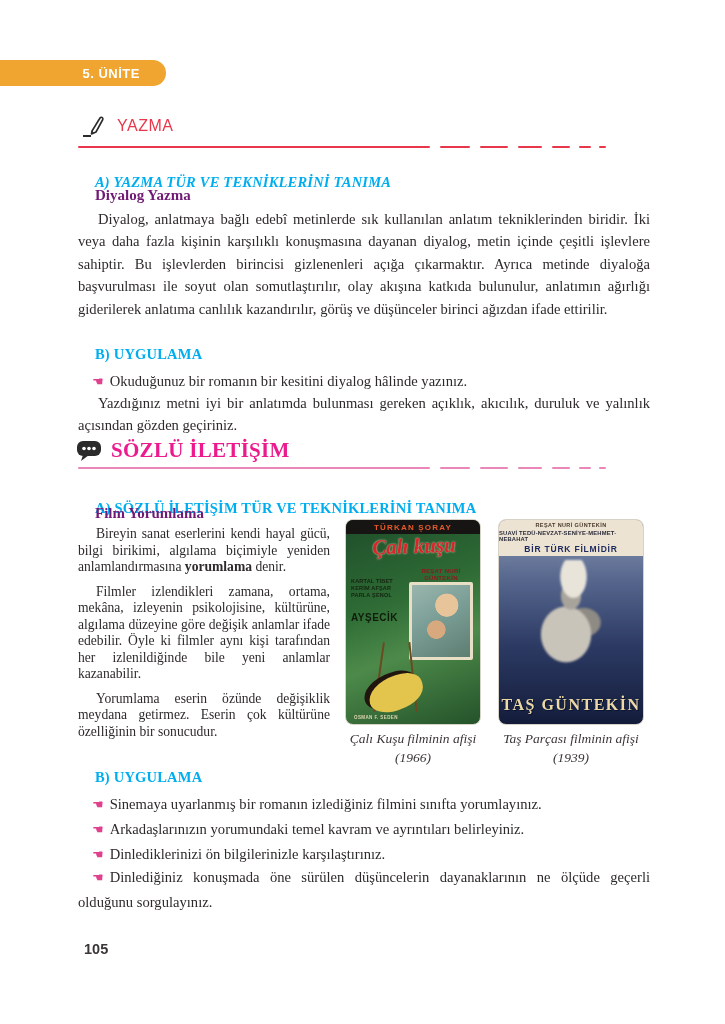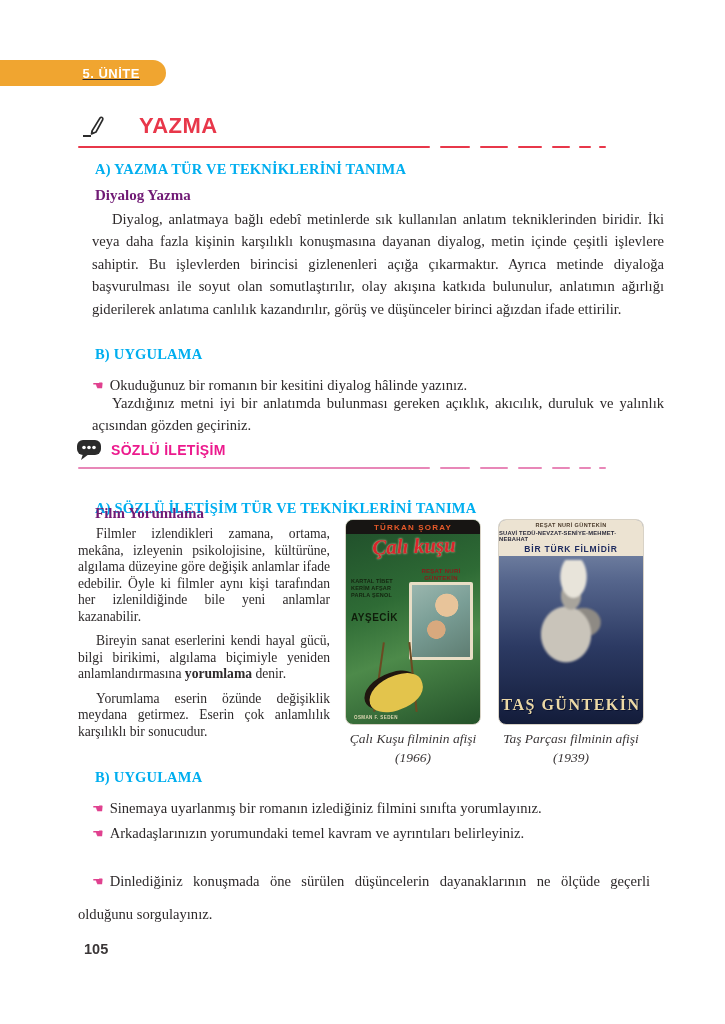--- a/index.html
+++ b/index.html
@@ -6,59 +6,58 @@
   #page{
     position:relative;width:725px;height:1024px;background:#ffffff;
     font-family:"Liberation Serif",serif;color:#2e2a2b;overflow:hidden;
   }
   
   .unit-badge{
     position:absolute;left:0;top:60px;width:166px;height:26px;
     background:#f0a530;border-radius:0 13px 13px 0;
     display:flex;align-items:center;justify-content:flex-end;padding-right:26px;
     box-sizing:border-box;
-    text-decoration:underline;
   }
   .unit-badge span{
     font-family:"Liberation Sans",sans-serif;font-weight:bold;font-size:13px;
     color:#ffffff;letter-spacing:.5px;
   }
   
   .sec-header{position:absolute;display:flex;align-items:center;gap:9px;}
   .sec-title-red{
-    font-family:"Liberation Sans",sans-serif;font-weight:bold;font-size:22px;
-    color:#e8374a;letter-spacing:.5px;margin-left:22px;
+    font-family:"Liberation Sans",sans-serif;font-weight:normal;font-size:16px;
+    color:#e8374a;letter-spacing:.5px;
   }
   .sec-title-pink{
-    font-family:Liberation Sans, sans-serif;font-weight:bold;font-size:14px;
+    font-family:Liberation Serif, serif;font-weight:bold;font-size:21px;
     color:#ec1a8d;letter-spacing:.3px;
   }
   .rule{position:absolute;left:78px;display:flex;align-items:center;}
   .rule i{display:block;height:2px;border-radius:1px;}
   .rule .solid{width:352px;}
   .rule .d1{width:30px;margin-left:10px;}
   .rule .d2{width:28px;margin-left:10px;}
   .rule .d3{width:24px;margin-left:10px;}
   .rule .d4{width:18px;margin-left:10px;}
   .rule .d5{width:12px;margin-left:9px;}
   .rule .d6{width:7px;margin-left:8px;}
   .rule-red i{background:#e8374a;}
   .rule-pink i{background:#e887b8;}
   
   .h-cyan{
     position:absolute;left:95px;font-weight:bold;font-size:14.5px;color:#00aeef;
     letter-spacing:.2px;
   }
   .h-black{position:absolute;left:95px;font-weight:bold;font-size:15px;color:#701a75;}
   .para{
-    position:absolute;left:92px;width:572px;font-size:14.6px;line-height:22.4px;
+    position:absolute;left:78px;width:572px;font-size:14.6px;line-height:22.4px;
     text-align:justify;text-indent:20px;margin:0;
   }
   .bullet{
-    position:absolute;left:78px;width:572px;font-size:14.6px;line-height:32px;
+    position:absolute;left:78px;width:572px;font-size:14.6px;line-height:24px;
     text-align:justify;text-indent:14px;margin:0;
   }
   .hand{
     font-family:"DejaVu Sans",sans-serif;color:#e0418f;font-size:13px;
     margin-right:6px;
   }
   
   .left-col{
     position:absolute;left:78px;top:526px;width:252px;font-size:13.6px;
     line-height:16.5px;text-align:justify;
@@ -148,21 +147,21 @@
   <div class="rule rule-red" style="top:146px;">
     <i class="solid"></i>
       <i class="d1"></i>
       <i class="d2"></i>
       <i class="d3"></i>
       <i class="d4"></i>
       <i class="d5"></i>
       <i class="d6"></i>
   </div>
 
-  <div class="h-cyan" style="top:161px;">A) YAZMA TÜR VE TEKNİKLERİNİ TANIMA</div>
+  <div class="h-cyan" style="top:174px;font-style:italic;">A) YAZMA TÜR VE TEKNİKLERİNİ TANIMA</div>
   <div class="h-black" style="top:187px;">Diyalog Yazma</div>
 
   <p class="para" style="top:208px;">Diyalog, anlatmaya bağlı edebî metinlerde sık kullanılan anlatım tekniklerinden biridir. İki veya daha fazla kişinin karşılıklı konuşmasına dayanan diyalog, metin içinde çeşitli işlevlere sahiptir. Bu işlevlerden birincisi gizlenenleri açığa çıkarmaktır. Ayrıca metinde diyaloğa başvurulması ile soyut olan somutlaştırılır, olay akışına katkıda bulunulur, anlatımın ağırlığı giderilerek anlatıma canlılık kazandırılır, görüş ve düşünceler birinci ağızdan ifade ettirilir.</p>
 
   <div class="h-cyan" style="top:346px;">B) UYGULAMA</div>
 
   <p class="bullet" style="top:369px;"><span class="hand">☚</span><span>Okuduğunuz bir romanın bir kesitini diyalog hâlinde yazınız.</span></p>
 
   <p class="para" style="top:392px;">Yazdığınız metni iyi bir anlatımda bulunması gereken açıklık, akıcılık, duruluk ve yalınlık açısından gözden geçiriniz.</p>
 
@@ -185,23 +184,23 @@
       <i class="d3"></i>
       <i class="d4"></i>
       <i class="d5"></i>
       <i class="d6"></i>
   </div>
 
   <div class="h-cyan" style="top:500px;">A) SÖZLÜ İLETİŞİM TÜR VE TEKNİKLERİNİ TANIMA</div>
   <div class="h-black" style="top:505px;">Film Yorumlama</div>
 
   <div class="left-col">
+    <p><span>Bireyin sanat eserlerini kendi hayal gücü, bilgi birikimi, algılama biçimiyle yeniden anlamlandırmasına </span><b>yorumlama</b><span> denir.</span></p>
     <p>Filmler izlendikleri zamana, ortama, mekâna, izleyenin psikolojisine, kültürüne, algılama düzeyine göre değişik anlamlar ifade edebilir. Öyle ki filmler aynı kişi tarafından her izlenildiğinde bile yeni anlamlar kazanabilir.</p>
-    <p><span>Bireyin sanat eserlerini kendi hayal gücü, bilgi birikimi, algılama biçimiyle yeniden anlamlandırmasına </span><b>yorumlama</b><span> denir.</span></p>
-    <p>Yorumlama eserin özünde değişiklik meydana getirmez. Eserin çok anlamlılık karşılıklı bir sonucudur.</p>
+    <p>Yorumlama eserin özünde değişiklik meydana getirmez. Eserin çok kültürüne özelliğinin bir sonucudur.</p>
   </div>
 
   <div class="poster" id="poster1">
     <div class="p1-topbar">
       <span>TÜRKAN ŞORAY</span>
     </div>
     <div class="p1-title">Çalı kuşu</div>
     <div class="p1-author">REŞAT NURİ GÜNTEKİN</div>
     <div class="p1-inset">
       <div class="p1-photo"></div>
@@ -236,17 +235,18 @@
   </div>
   <div class="caption" id="caption2">
     <div>Taş Parçası filminin afişi</div>
     <div>(1939)</div>
   </div>
 
   <div class="h-cyan" style="top:769px;">B) UYGULAMA</div>
 
   <p class="bullet" style="top:792px;"><span class="hand">☚</span><span>Sinemaya uyarlanmış bir romanın izlediğiniz filmini sınıfta yorumlayınız.</span></p>
   <p class="bullet" style="top:817px;"><span class="hand">☚</span><span>Arkadaşlarınızın yorumundaki temel kavram ve ayrıntıları belirleyiniz.</span></p>
+  <p class="bullet" style="top:842px;"><span class="hand">☚</span><span>Dinlediklerinizi ön bilgilerinizle karşılaştırınız.</span></p>
   <p class="bullet" style="top:865px;"><span class="hand">☚</span><span>Dinlediğiniz konuşmada öne sürülen düşüncelerin dayanaklarının ne ölçüde geçerli olduğunu sorgulayınız.</span></p>
 
   <div class="page-num">105</div>
 
 </div>
 
 </body></html>

